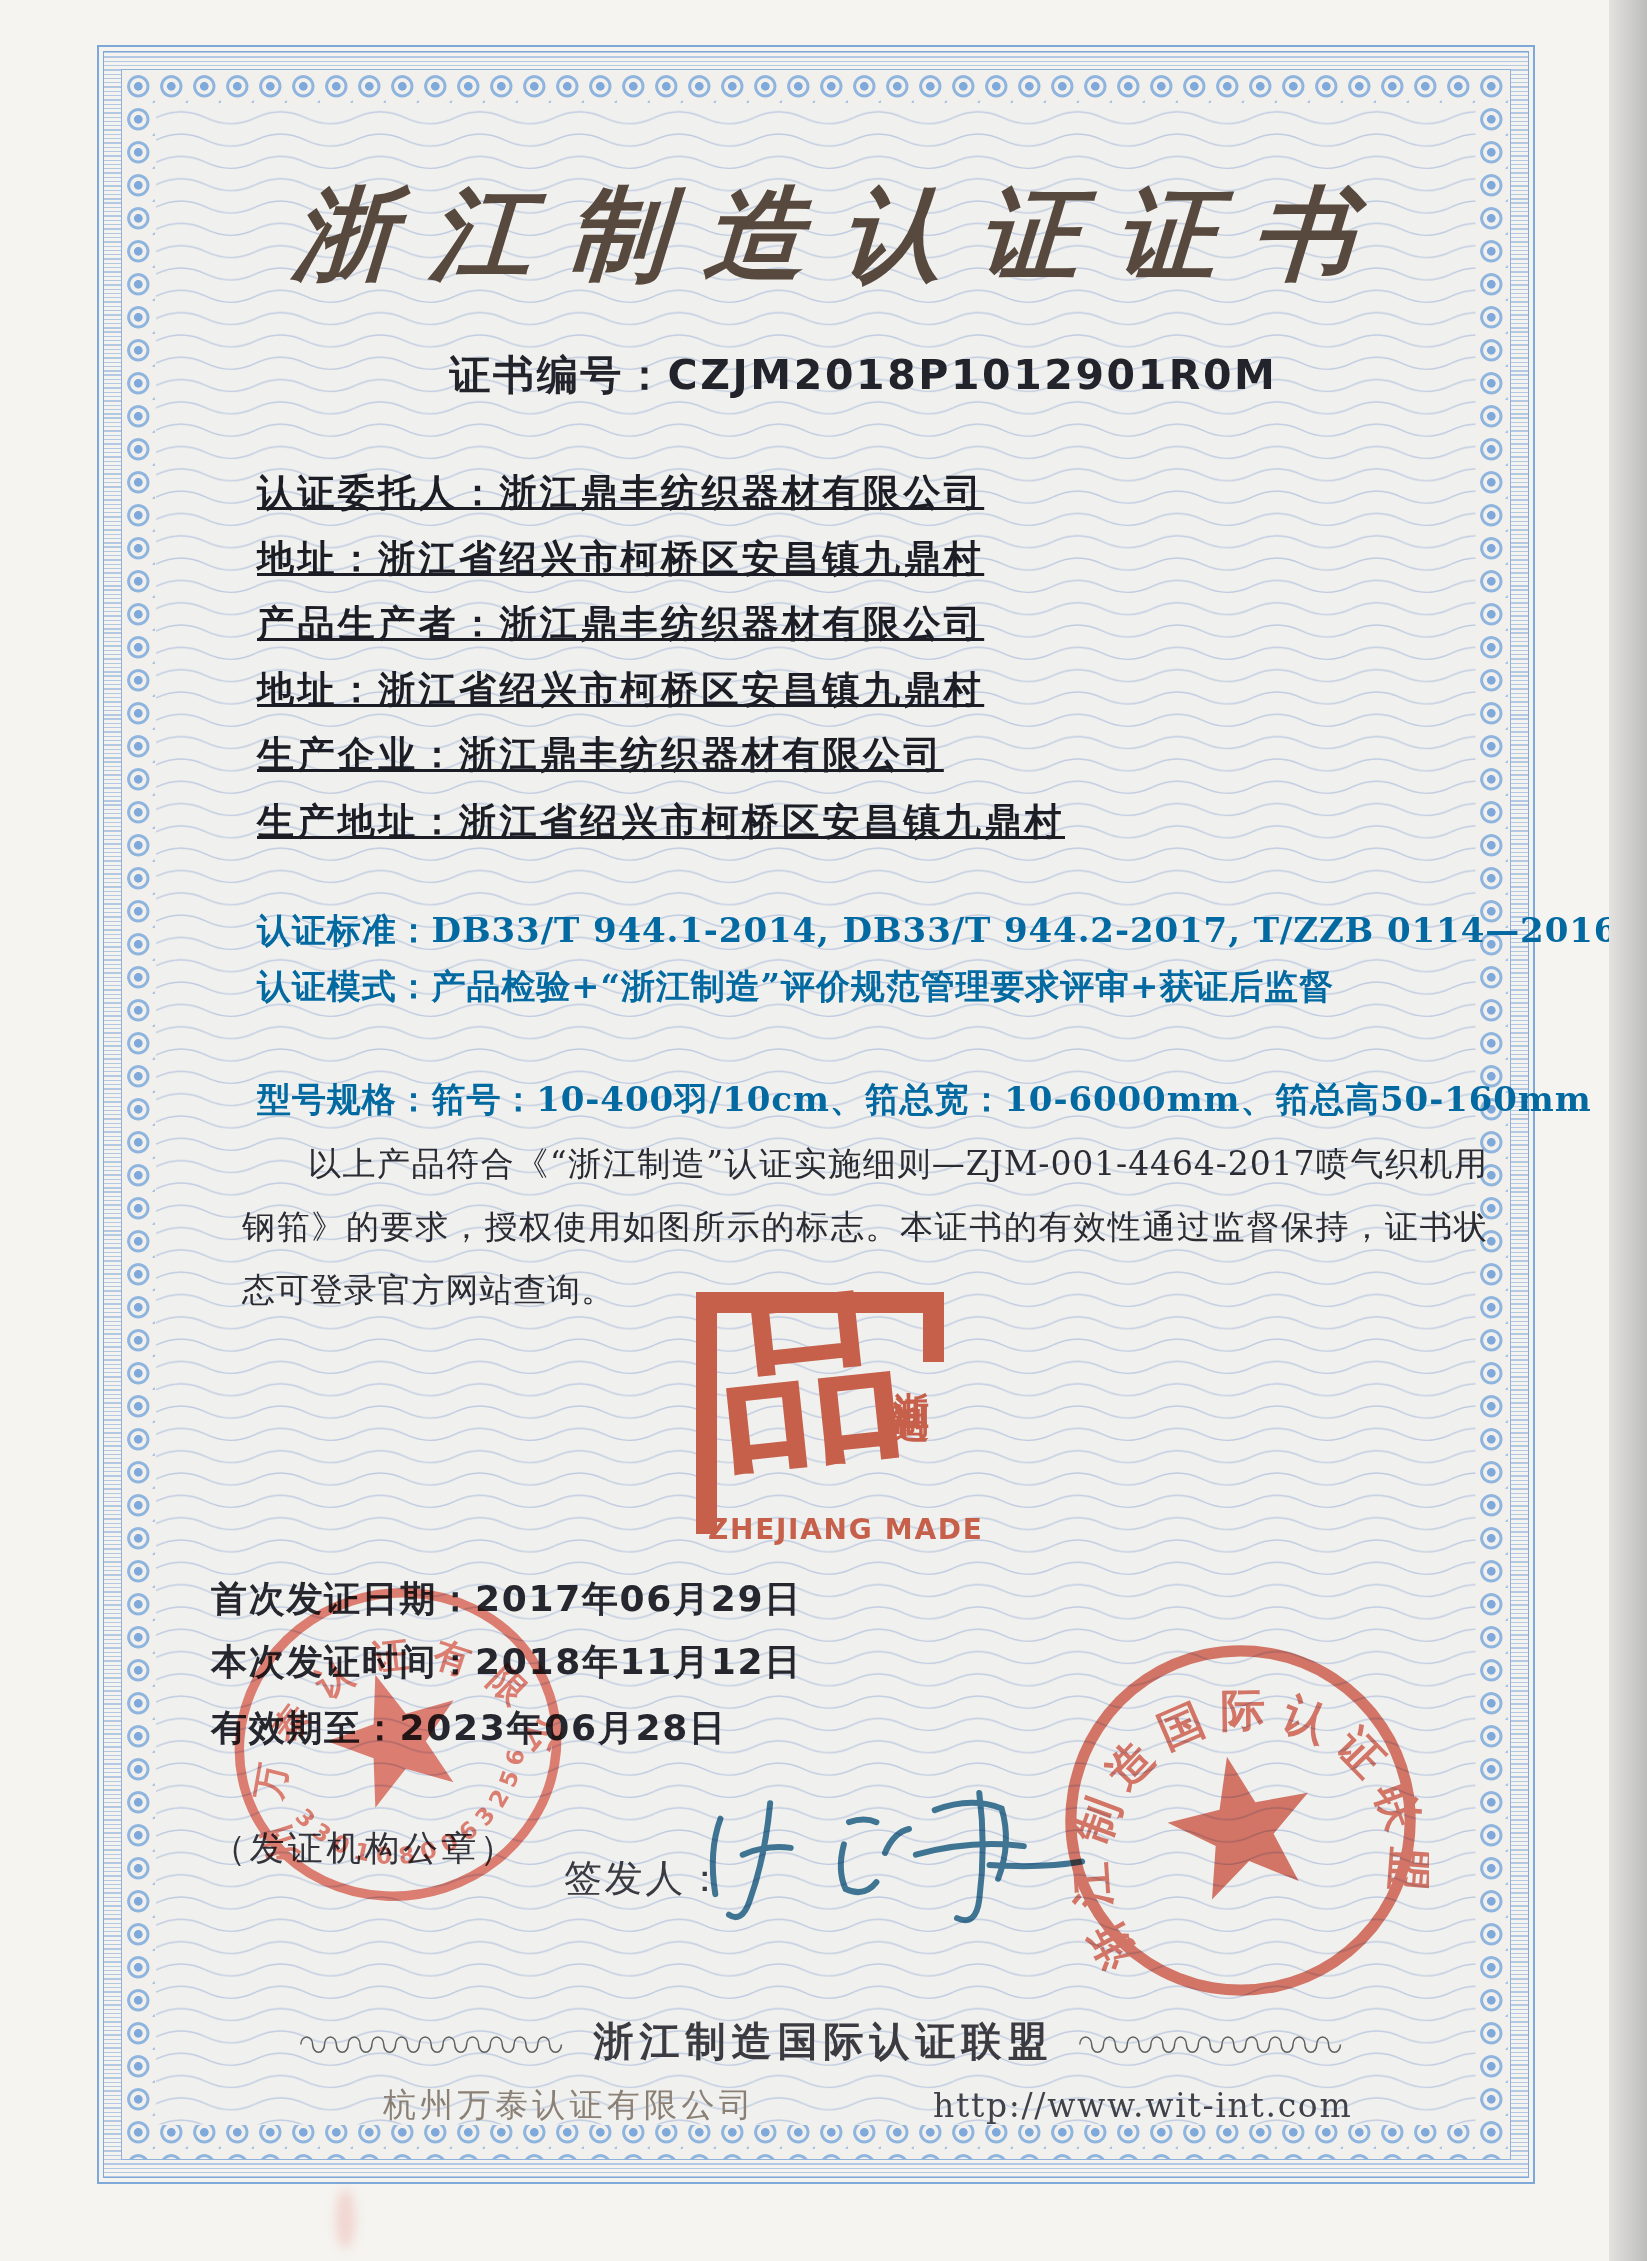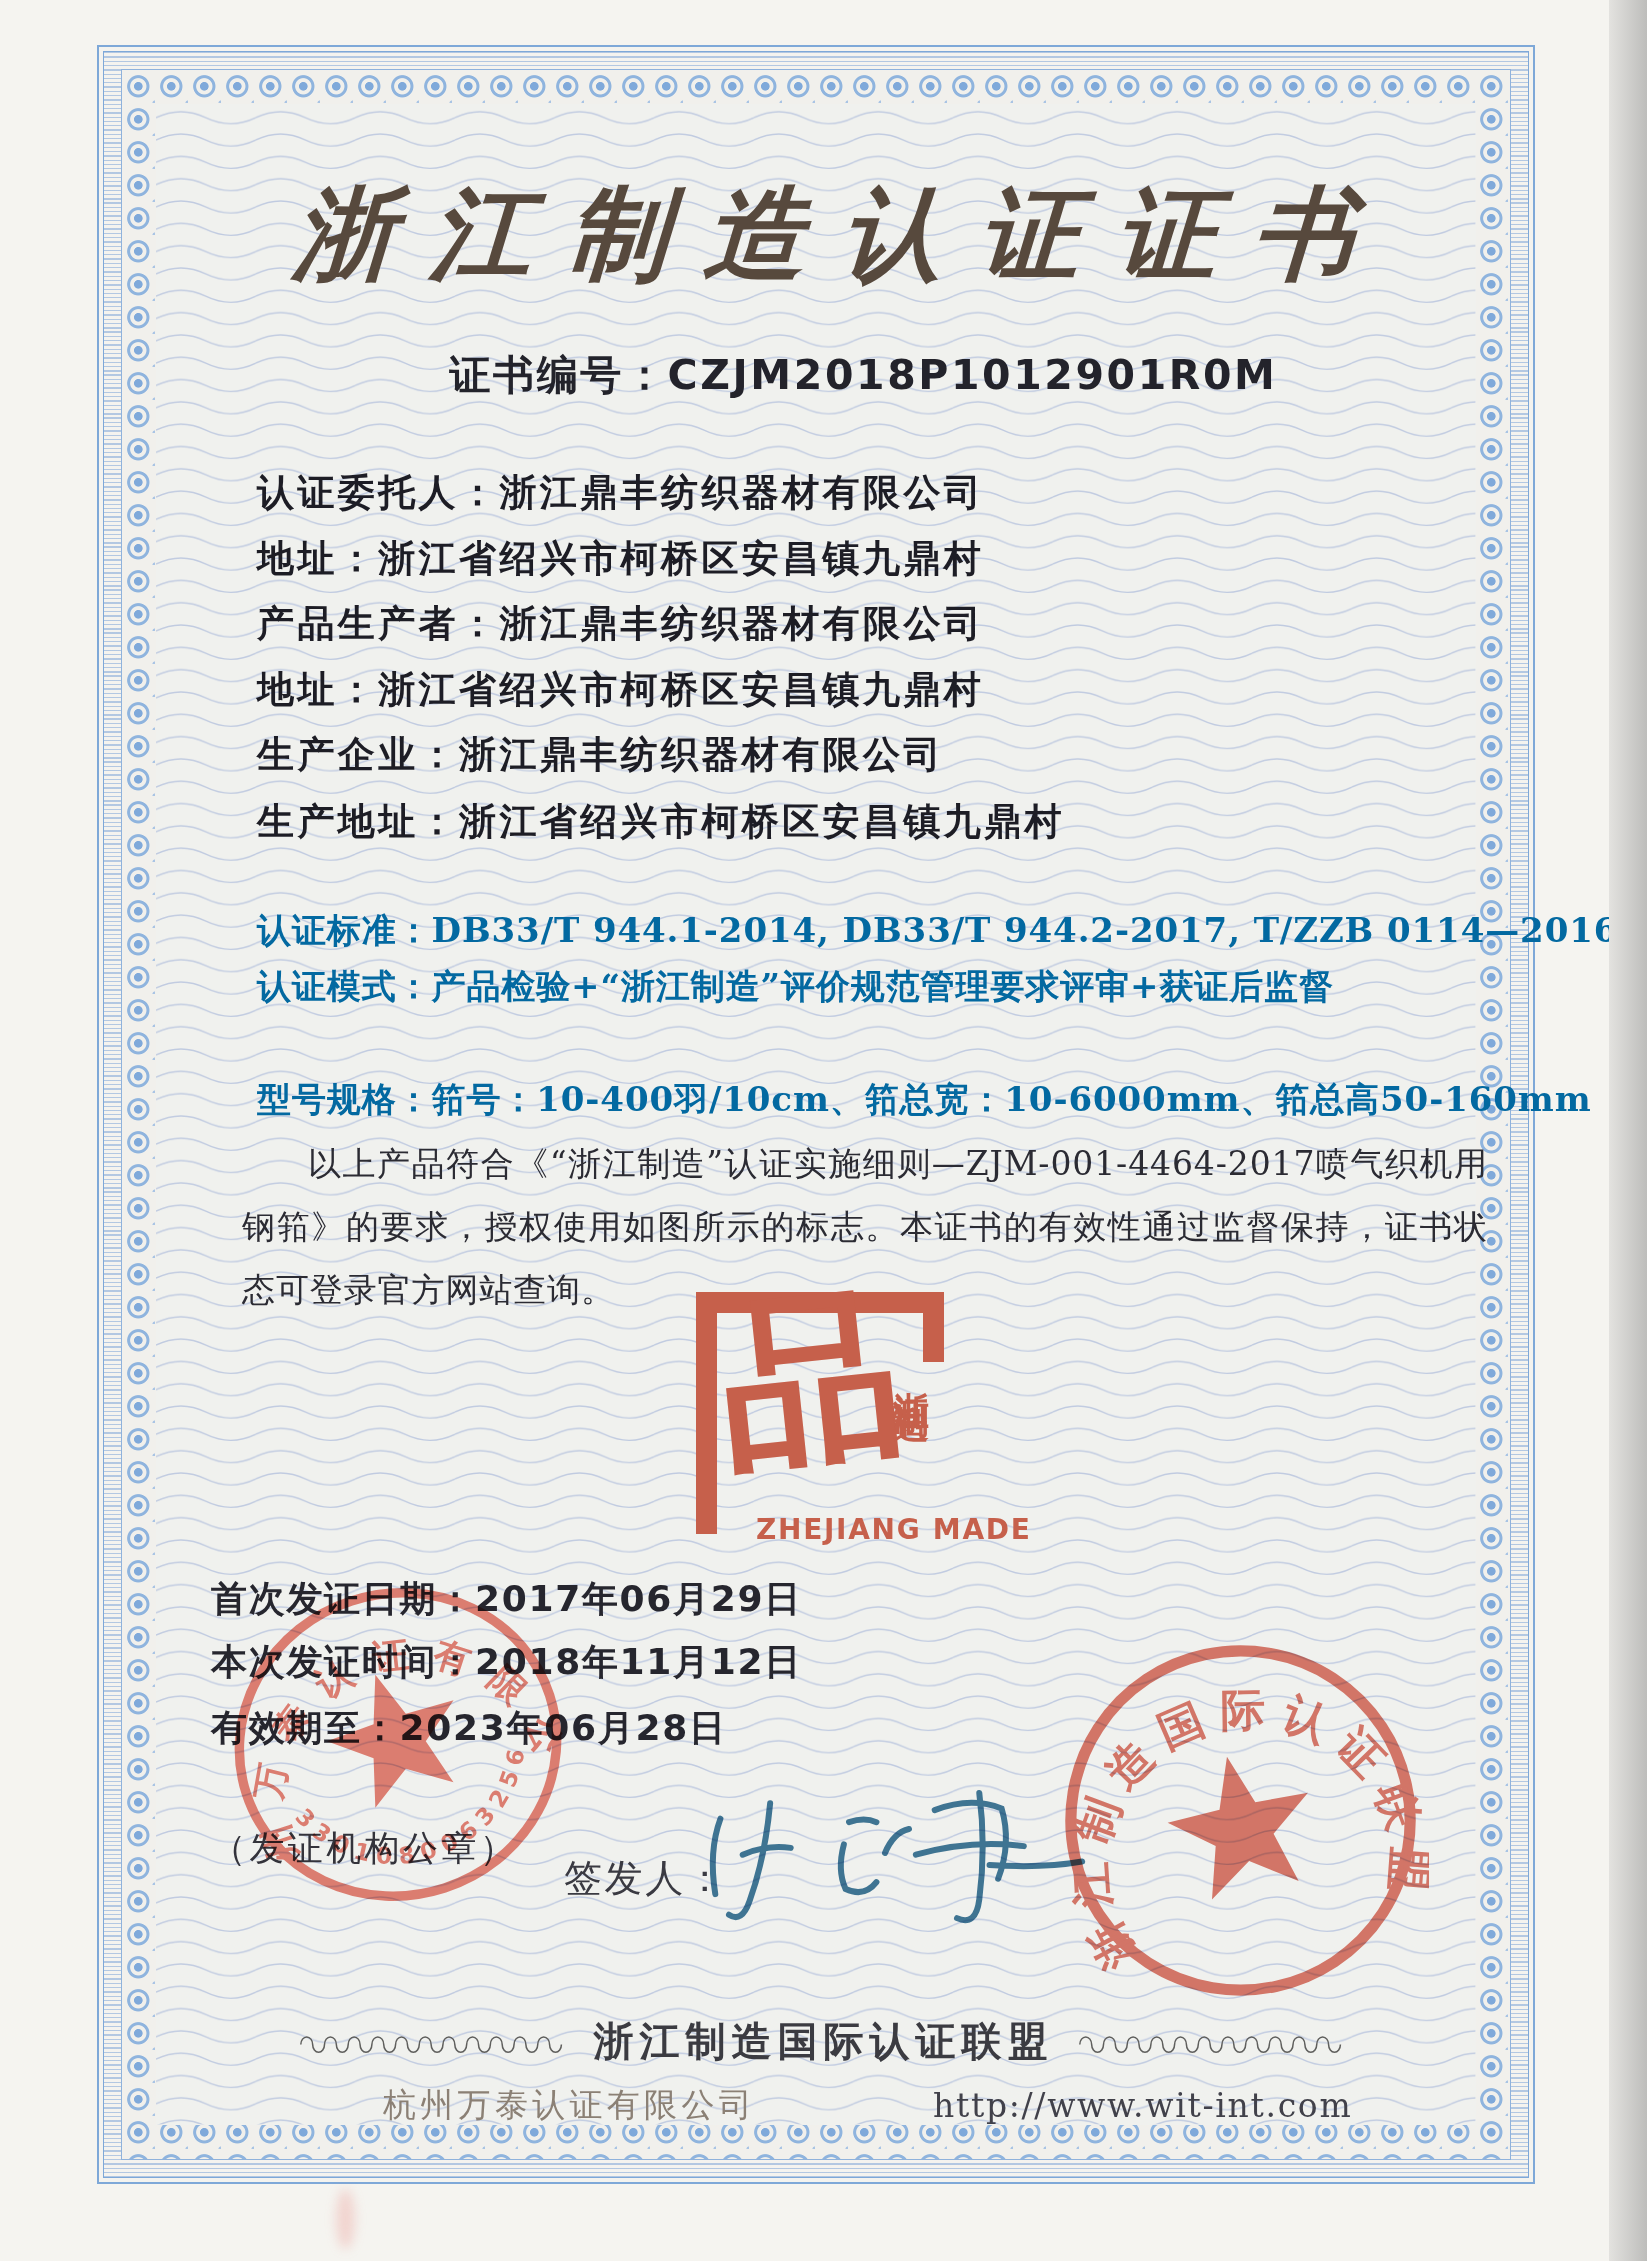--- a/index.html
+++ b/index.html
@@ -30,21 +30,21 @@
   .waves{position:absolute;left:0;top:0;width:100%;height:100%;}
   
   .content{position:absolute;left:0;top:0;width:1647px;height:2261px;pointer-events:none;}
   .title{position:absolute;left:0;top:168px;width:1647px;text-align:center;
     font-family:"DejaVu Serif",serif;font-style:italic;font-weight:700;
     font-size:101px;letter-spacing:36px;color:#57493d;text-indent:36px;
     transform:skewX(-3deg);}
   .certno{position:absolute;left:0;top:348px;width:1647px;text-align:center;
     font-size:41px;font-weight:700;letter-spacing:2.6px;color:#23232b;padding-left:40px;}
   .inforow{position:absolute;left:257px;font-size:37px;font-weight:700;
-    letter-spacing:3.4px;color:#1d1d25;white-space:nowrap;}
+    letter-spacing:3.4px;color:#1d1d25;white-space:nowrap;text-decoration:underline;}
   .specrow{position:absolute;left:257px;font-family:"DejaVu Serif",serif;
     font-size:34px;font-weight:600;letter-spacing:0.9px;color:#0369a1;white-space:nowrap;}
   .statement{position:absolute;left:242px;top:1132px;width:1246px;
     font-family:"DejaVu Serif",serif;font-size:33px;line-height:63px;
     color:#2b2b33;text-align:justify;text-indent:2em;letter-spacing:0.9px;}
   .daterow{position:absolute;left:211px;font-size:36px;font-weight:600;
     letter-spacing:1.7px;color:#26262e;white-space:nowrap;}
   .sealnote{position:absolute;left:211px;top:1825px;font-size:35px;font-weight:500;
     letter-spacing:3.4px;color:#33333b;}
   .issuer{position:absolute;left:564px;top:1853px;font-size:38px;font-weight:400;
@@ -55,21 +55,21 @@
   .lg-top{left:22px;top:12px;width:247px;height:20.6px;}
   .lg-left{left:22px;top:12px;width:20.6px;height:242px;}
   .lg-stub{left:249px;top:12px;width:20.6px;height:70px;}
   .lg-pin{position:absolute;left:45px;top:0px;font-size:182px;line-height:197px;
     font-family:"DejaVu Serif",serif;font-weight:700;color:#c6604b;
     transform:rotate(-6deg);}
   .lg-vert{position:absolute;left:218px;top:82px;width:39px;
     font-size:36px;font-weight:700;color:#c6604b;line-height:39px;
     writing-mode:vertical-rl;letter-spacing:5.1px;}
   .lg-cap{position:absolute;left:34px;top:233px;width:244px;text-align:center;
-    font-size:28px;font-weight:700;letter-spacing:1.7px;color:#c6604b;white-space:nowrap;margin-left:48px;}
+    font-size:28px;font-weight:700;letter-spacing:1.7px;color:#c6604b;white-space:nowrap;}
   
   .stamp{position:absolute;mix-blend-mode:multiply;opacity:.82;}
   .sig{position:absolute;left:691px;top:1769px;mix-blend-mode:multiply;}
   
   .band{position:absolute;left:0;top:2014px;width:1647px;display:flex;
     justify-content:center;align-items:center;gap:22px;}
   .band-text{font-size:40px;font-weight:700;letter-spacing:6px;color:#3b3b41;white-space:nowrap;}
   .foot-company{position:absolute;left:383px;top:2083px;font-size:33px;
     letter-spacing:4.3px;color:#8b8075;}
   .foot-site{position:absolute;left:933px;top:2086px;font-family:"DejaVu Serif",serif;

